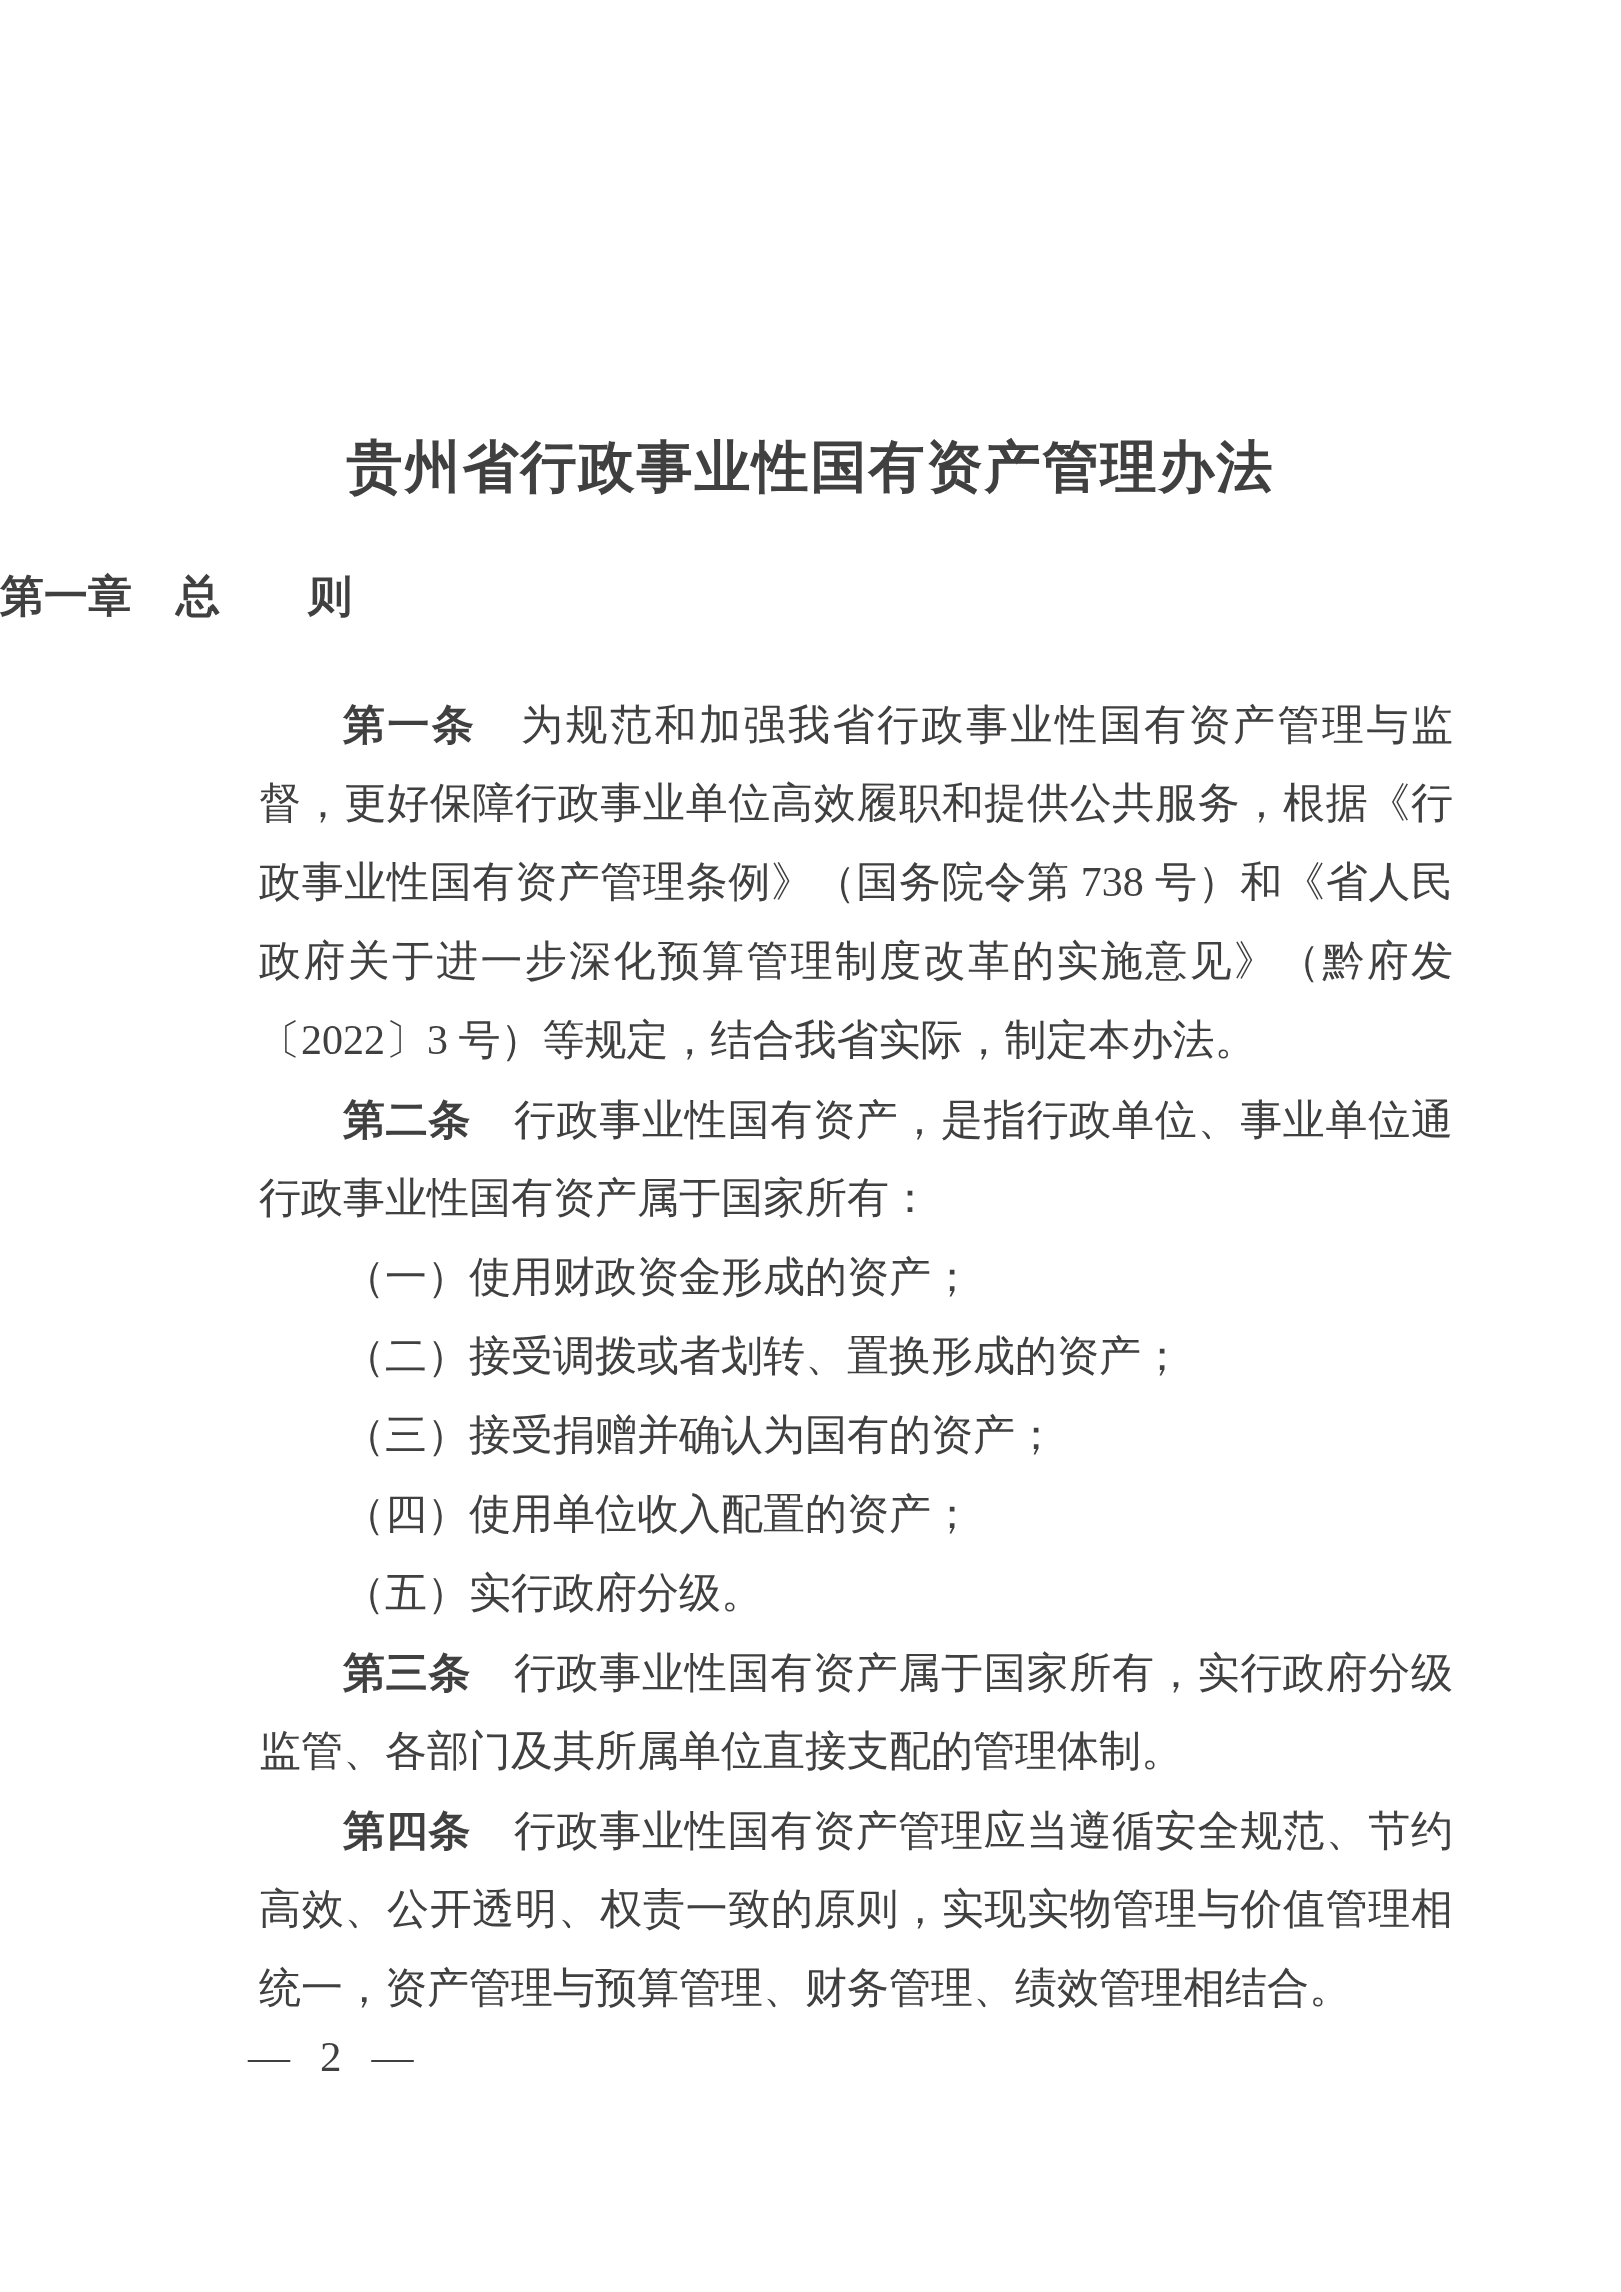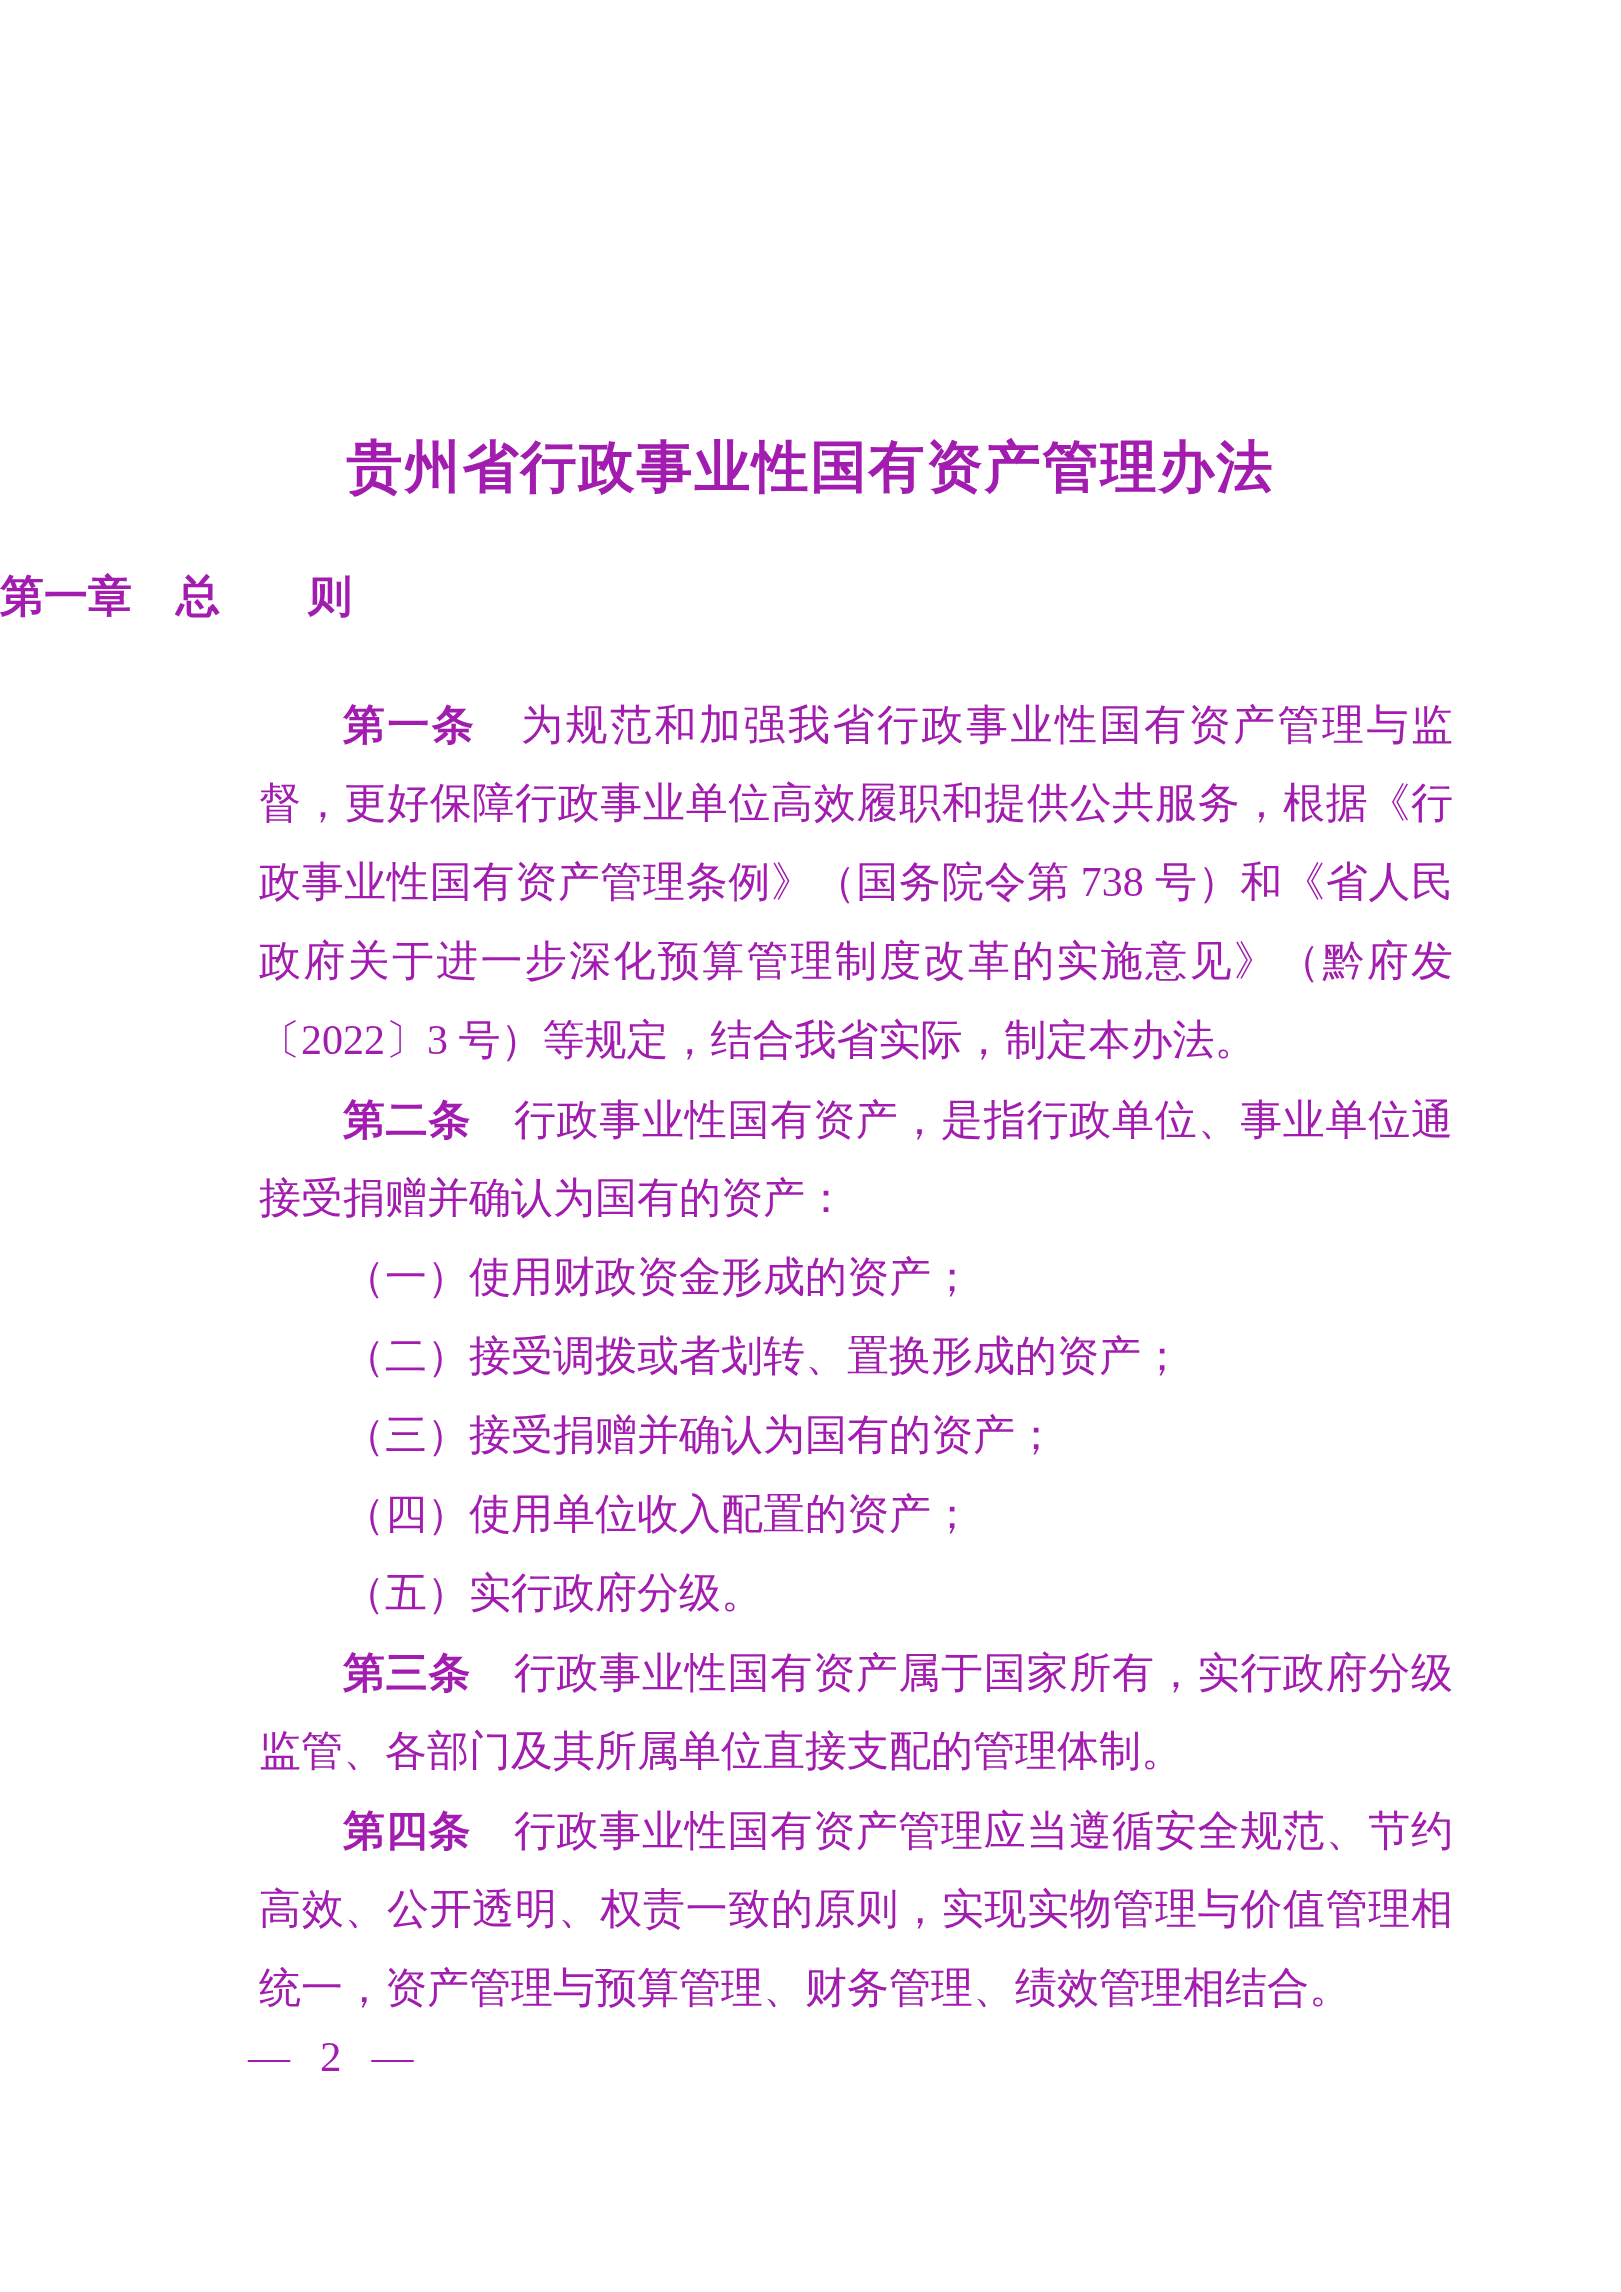--- a/index.html
+++ b/index.html
@@ -2,21 +2,21 @@
 <html><head>
 <meta charset="utf-8">
 <style>
   * { margin: 0; padding: 0; box-sizing: border-box; }
   html, body { background: #ffffff; }
   .page {
     position: relative;
     width: 1621px;
     height: 2293px;
     background: #ffffff;
-    color: #a21caf;
+    color: #404040;
     font-family: "Liberation Serif", "DejaVu Serif", serif;
     overflow: hidden;
     border-radius: 11px;
   }
   .doc-title {
     position: absolute;
     top: 433px;
     left: 0;
     width: 100%;
     text-align: center;
@@ -83,21 +83,21 @@
 
   <div class="chapter">第一章　总　　则</div>
 
   <main class="body-text">
       <div class="line just ind"><span class="art">第一条</span>　为规范和加强我省行政事业性国有资产管理与监</div>
       <div class="line just">督，更好保障行政事业单位高效履职和提供公共服务，根据《行</div>
       <div class="line just">政事业性国有资产管理条例》（国务院令第 738 号）和《省人民</div>
       <div class="line just">政府关于进一步深化预算管理制度改革的实施意见》（黔府发</div>
       <div class="line">〔2022〕3 号）等规定，结合我省实际，制定本办法。</div>
       <div class="line just ind"><span class="art">第二条</span>　行政事业性国有资产，是指行政单位、事业单位通</div>
-      <div class="line">接受捐赠并确认为国有的资产：</div>
+      <div class="line">行政事业性国有资产属于国家所有：</div>
       <div class="line ind">（一）使用财政资金形成的资产；</div>
       <div class="line ind">（二）接受调拨或者划转、置换形成的资产；</div>
       <div class="line ind">（三）接受捐赠并确认为国有的资产；</div>
       <div class="line ind">（四）使用单位收入配置的资产；</div>
       <div class="line ind">（五）实行政府分级。</div>
       <div class="line just ind"><span class="art">第三条</span>　行政事业性国有资产属于国家所有，实行政府分级</div>
       <div class="line">监管、各部门及其所属单位直接支配的管理体制。</div>
       <div class="line just ind"><span class="art">第四条</span>　行政事业性国有资产管理应当遵循安全规范、节约</div>
       <div class="line just">高效、公开透明、权责一致的原则，实现实物管理与价值管理相</div>
       <div class="line">统一，资产管理与预算管理、财务管理、绩效管理相结合。</div>

